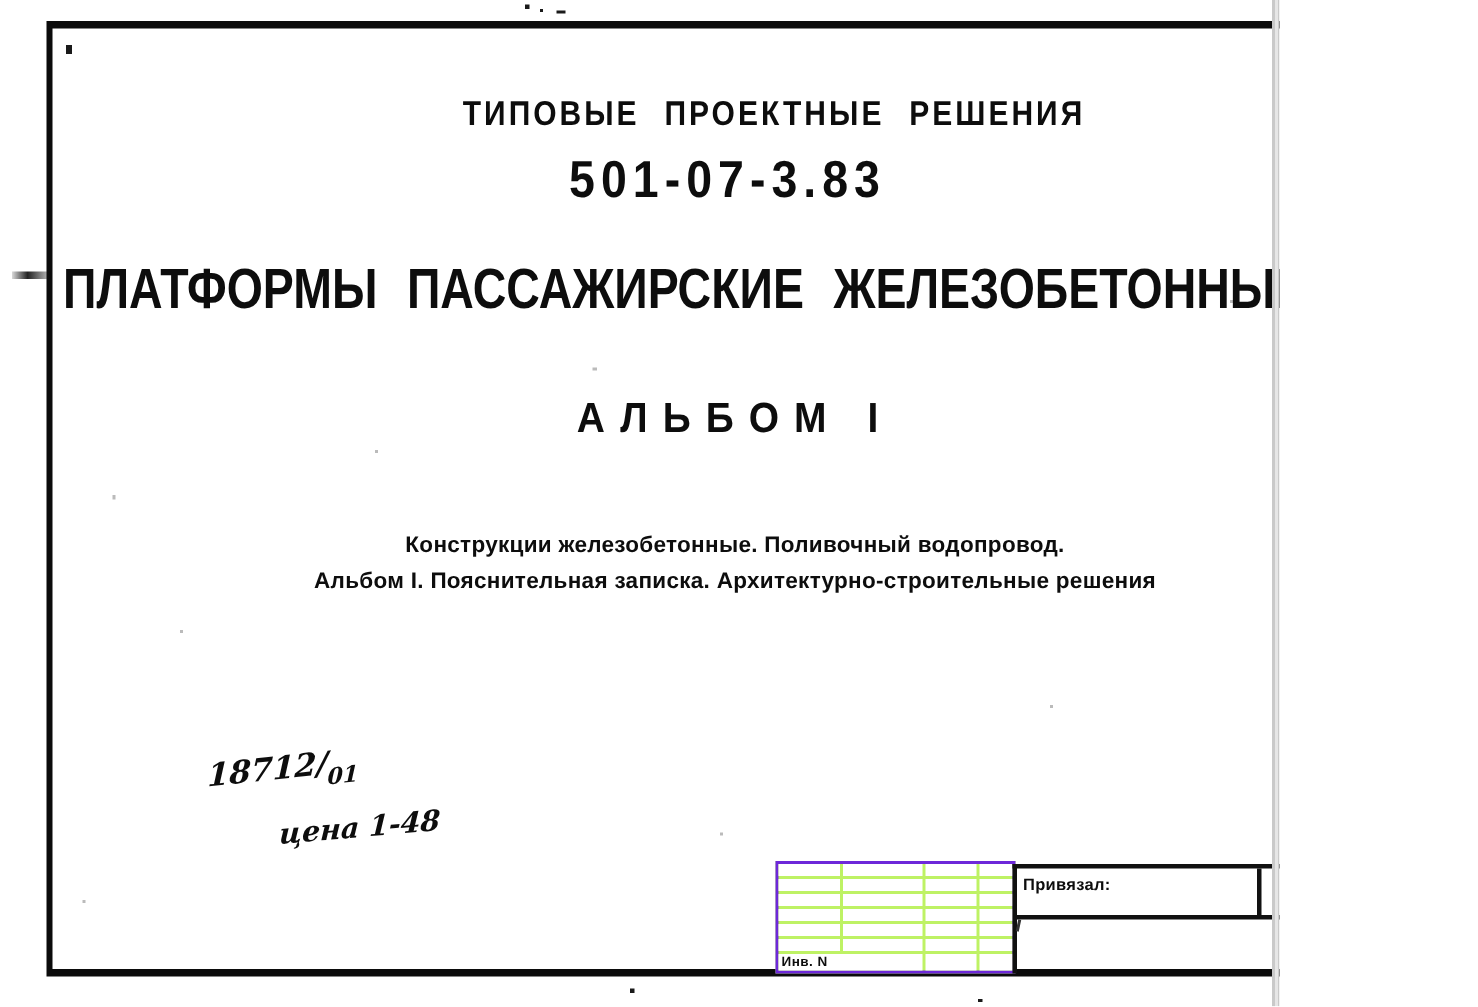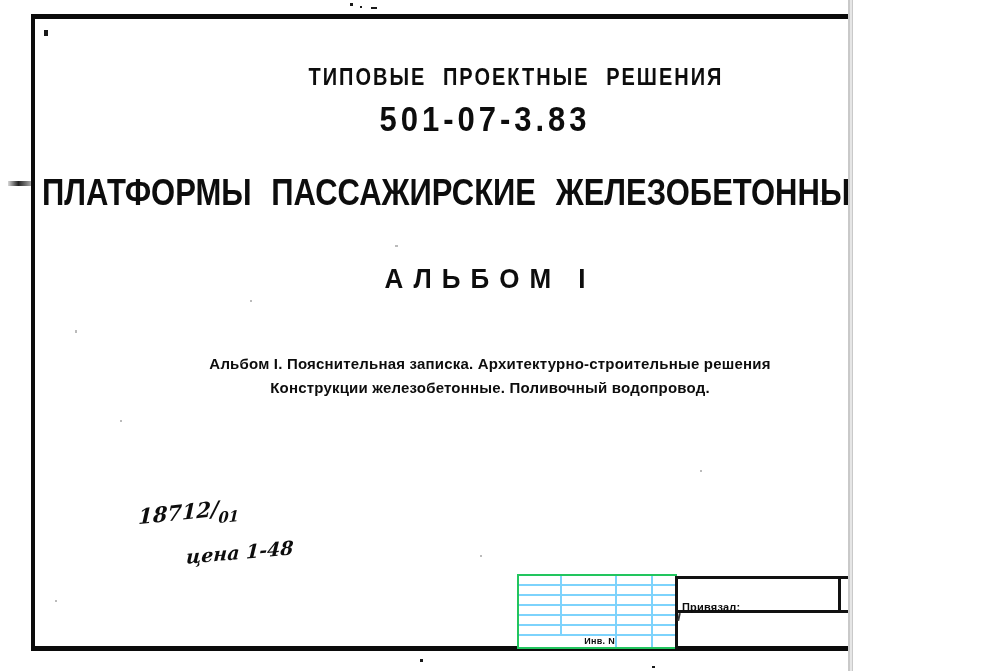--- a/index.html
+++ b/index.html
@@ -45,34 +45,34 @@
   .hw-number { left:138px; top:499px; font-size:21px; transform:rotate(-6deg) skewX(-8deg); }
   .hw-number .sub { font-size:15px; vertical-align:-7px; }
   .hw-price  { left:186px; top:541px; font-size:19px; transform:rotate(-5deg) skewX(-8deg); }
 
   
   .tb-grid {
     position:absolute; left:517px; top:574px;
     display:grid;
     grid-template-columns:41px 53px 34px 22px;
     grid-template-rows:8px 8px 8px 8px 8px 8px 11px;
-    gap:2px; background:#7dd3fc; border:2px solid #22c55e;text-align:right;
+    gap:2px; background:#bef264; border:2px solid #6d28d9;
   }
   .tb-grid .cell { background:#fff; }
   .tb-grid .inv {
     grid-column:1 / 3; background:#fff;
     font-weight:bold; font-size:9px; line-height:11px; padding-left:2px;
     letter-spacing:0.3px; white-space:nowrap; overflow:hidden;
   }
   .tb-right {
     position:absolute; left:675px; top:576px; width:286px; height:73px;
     border-top:3px solid #111; border-left:3px solid #111;
   }
   .tb-attach-row { display:flex; height:34px; border-bottom:3px solid #111; }
-  .tb-attach-cell { width:163px; border-right:3px solid #111; padding:18px 0 0 4px; }
+  .tb-attach-cell { width:163px; border-right:3px solid #111; padding:1px 0 0 4px; }
   .tb-attach-label { font-weight:bold; font-size:11px; letter-spacing:0.2px; }
   .tb-attach-empty { flex:1; }
   .tb-big-cell { height:36px; }
   .tb-tick { position:absolute; left:678px; top:613px; width:2px; height:8px; background:#333; transform:rotate(12deg); }
 
   
   .speck { position:absolute; background:#1a1a1a; }
   .speck.gray { background:rgba(60,60,60,0.35); }
   .edge-strip {
     position:absolute; right:0; top:0; width:5px; height:100%;
@@ -90,22 +90,22 @@
 
   <div class="txt series-title">ТИПОВЫЕ ПРОЕКТНЫЕ РЕШЕНИЯ</div>
 
   <div class="txt series-number">501-07-3.83</div>
 
   <div class="txt main-title">ПЛАТФОРМЫ ПАССАЖИРСКИЕ ЖЕЛЕЗОБЕТОННЫЕ ВЫСОКИЕ</div>
 
   <div class="txt album-heading">АЛЬБОМ I</div>
 
   <div class="txt contents">
+    <div>Конструкции железобетонные. Поливочный водопровод.</div>
     <div>Альбом I. Пояснительная записка. Архитектурно-строительные решения</div>
-    <div>Конструкции железобетонные. Поливочный водопровод.</div>
   </div>
 
   <div class="txt handwriting hw-number">
     <span>18712/</span><span class="sub">01</span>
   </div>
 
   <div class="txt handwriting hw-price">цена 1-48</div>
 
   <div class="tb-grid">
     <div class="cell"></div>

